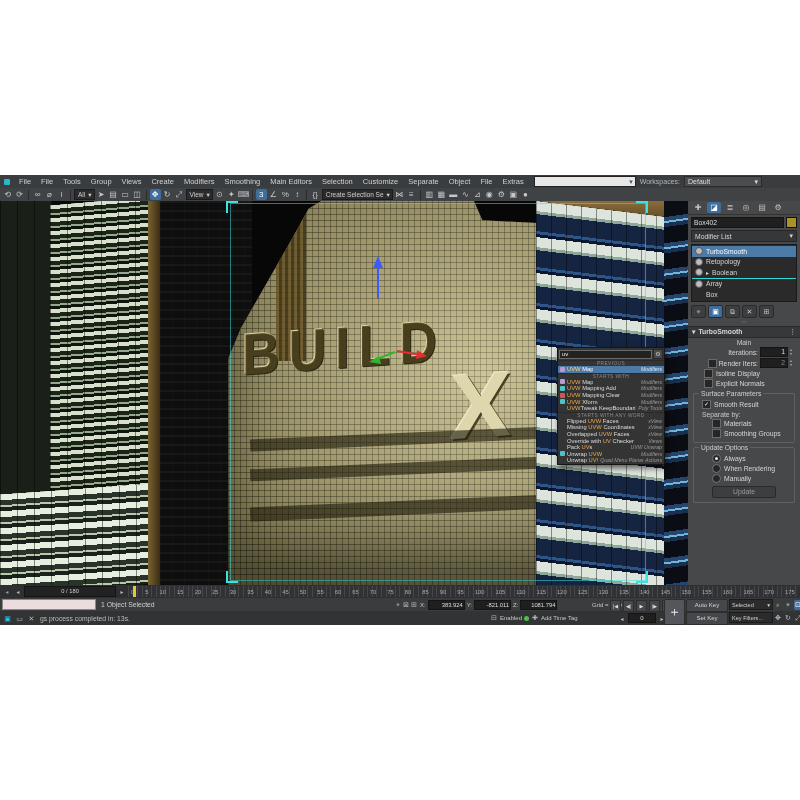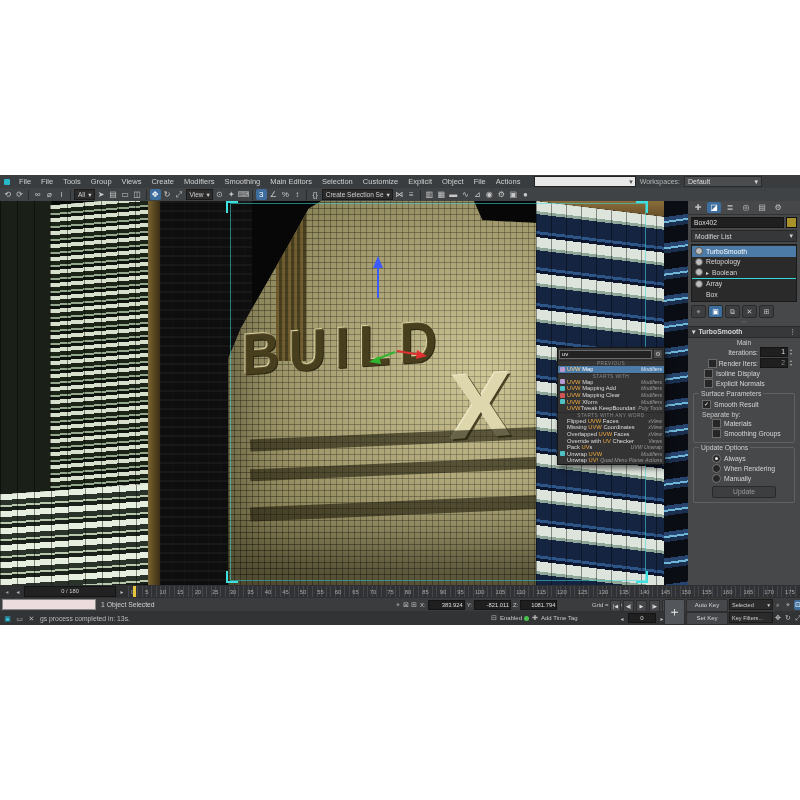--- a/index.html
+++ b/index.html
@@ -198,24 +198,24 @@
           <span class="menu-item">File</span>
           <span class="menu-item">Tools</span>
           <span class="menu-item">Group</span>
           <span class="menu-item">Views</span>
           <span class="menu-item">Create</span>
           <span class="menu-item">Modifiers</span>
           <span class="menu-item">Smoothing</span>
           <span class="menu-item">Main Editors</span>
           <span class="menu-item">Selection</span>
           <span class="menu-item">Customize</span>
-          <span class="menu-item">Explicit</span>
+          <span class="menu-item">Separate</span>
           <span class="menu-item">Object</span>
           <span class="menu-item">File</span>
-          <span class="menu-item">Actions</span>
+          <span class="menu-item">Extras</span>
         </nav>
       <div class="mb-right">
         <div class="searchbox">
           <span></span>
           <span class="dd-a">▾</span>
         </div>
         <span class="ws-label">Workspaces:</span>
         <div class="ws-dd">
           <span>Default</span>
           <span>▾</span>

